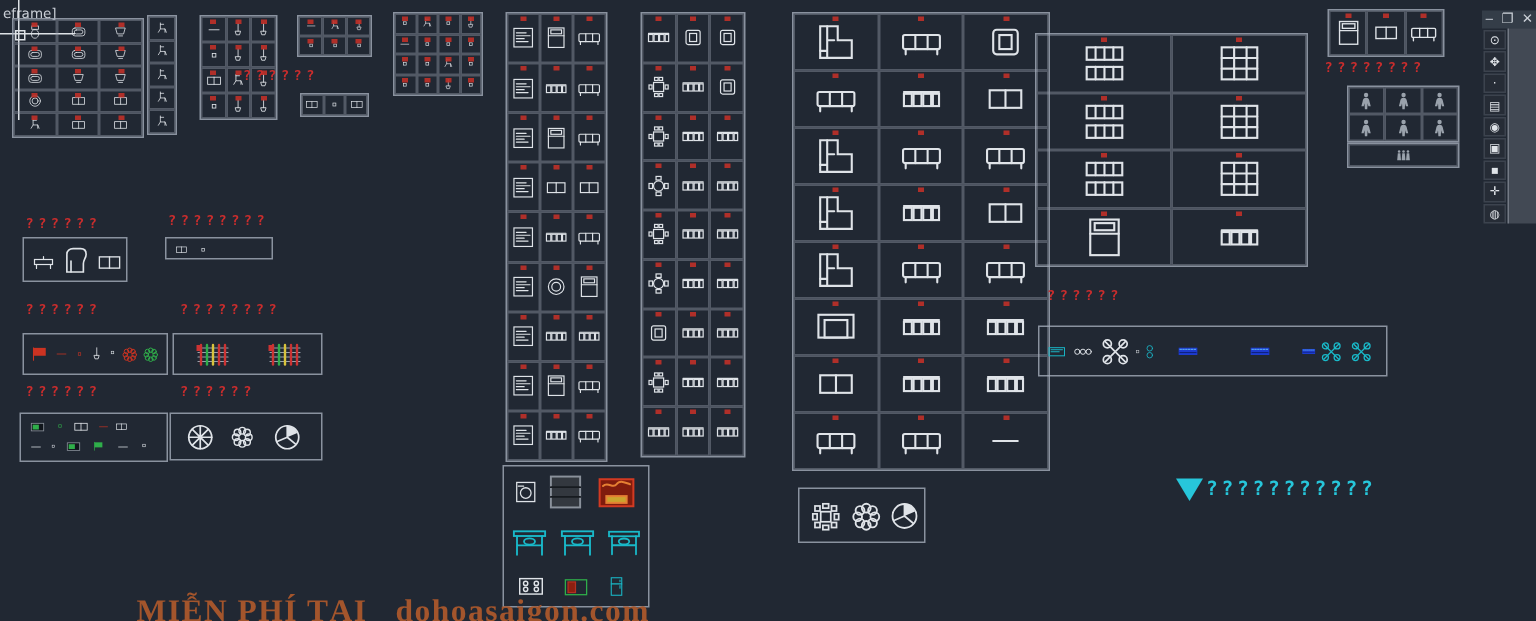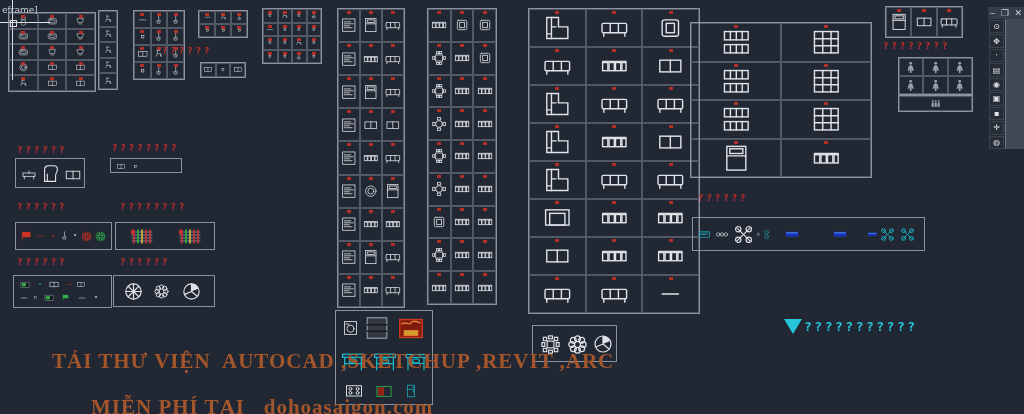--- a/index.html
+++ b/index.html
@@ -46,21 +46,21 @@
 <body>
 
 <div id="canvas">
 
   <span id="vplabel">eframe]</span>
 
   <div class="xh" style="left:12px;top:0;width:1px;height:80px;"></div>
   <div class="xh" style="left:0;top:22px;width:50px;height:1px;"></div>
   <div id="pickbox"></div>
 
-  <div id="wm"><span class="l1">TẢI THƯ VIỆN  AUTOCAD ,SKETCHUP ,REVIT ,ARC</span><br>
+  <div id="wm"><br>
     <span class="l2"><span>MIỄN PHÍ TẠI   </span><span>dohoasaigon.com</span></span>
   </div>
 
   <div id="cynote">
     <span class="tri"></span>
     <span class="txt">???????????</span>
   </div>
 
   <div id="palette">
     <div class="titlebar">

